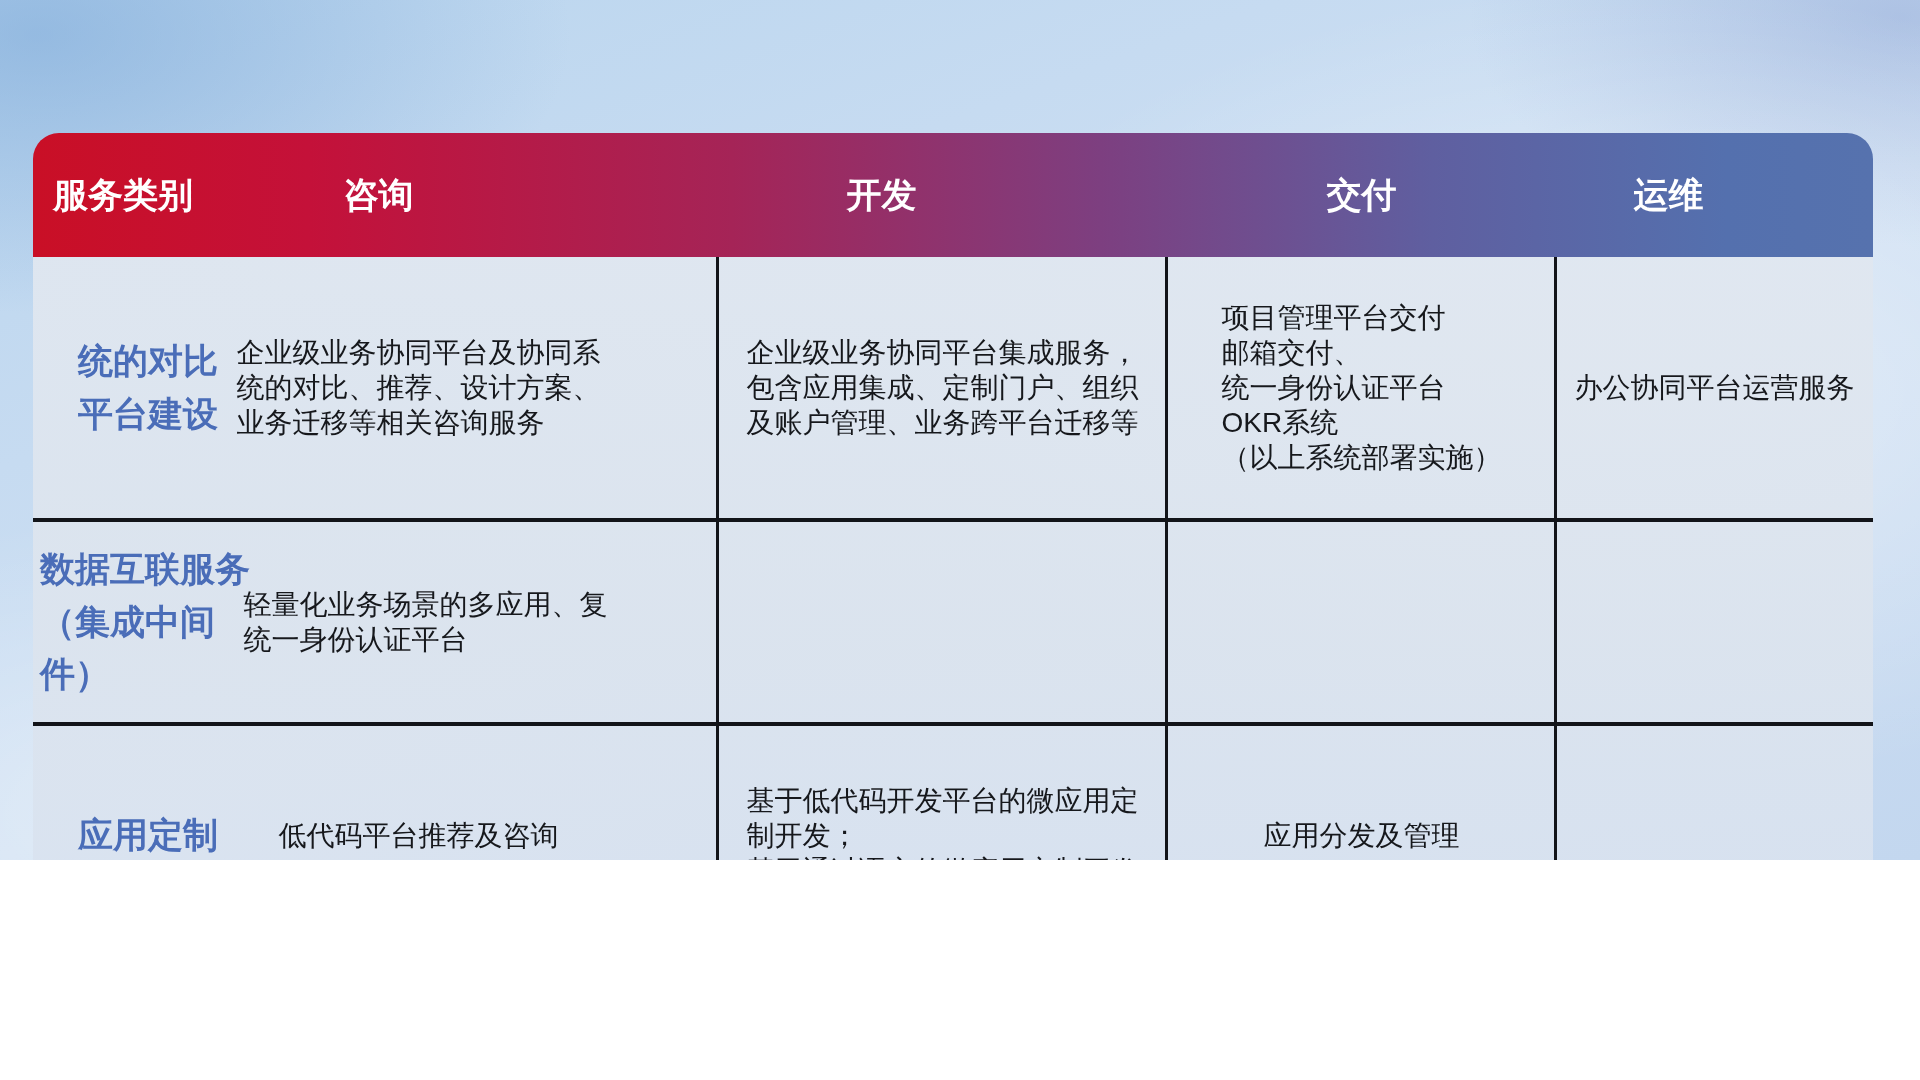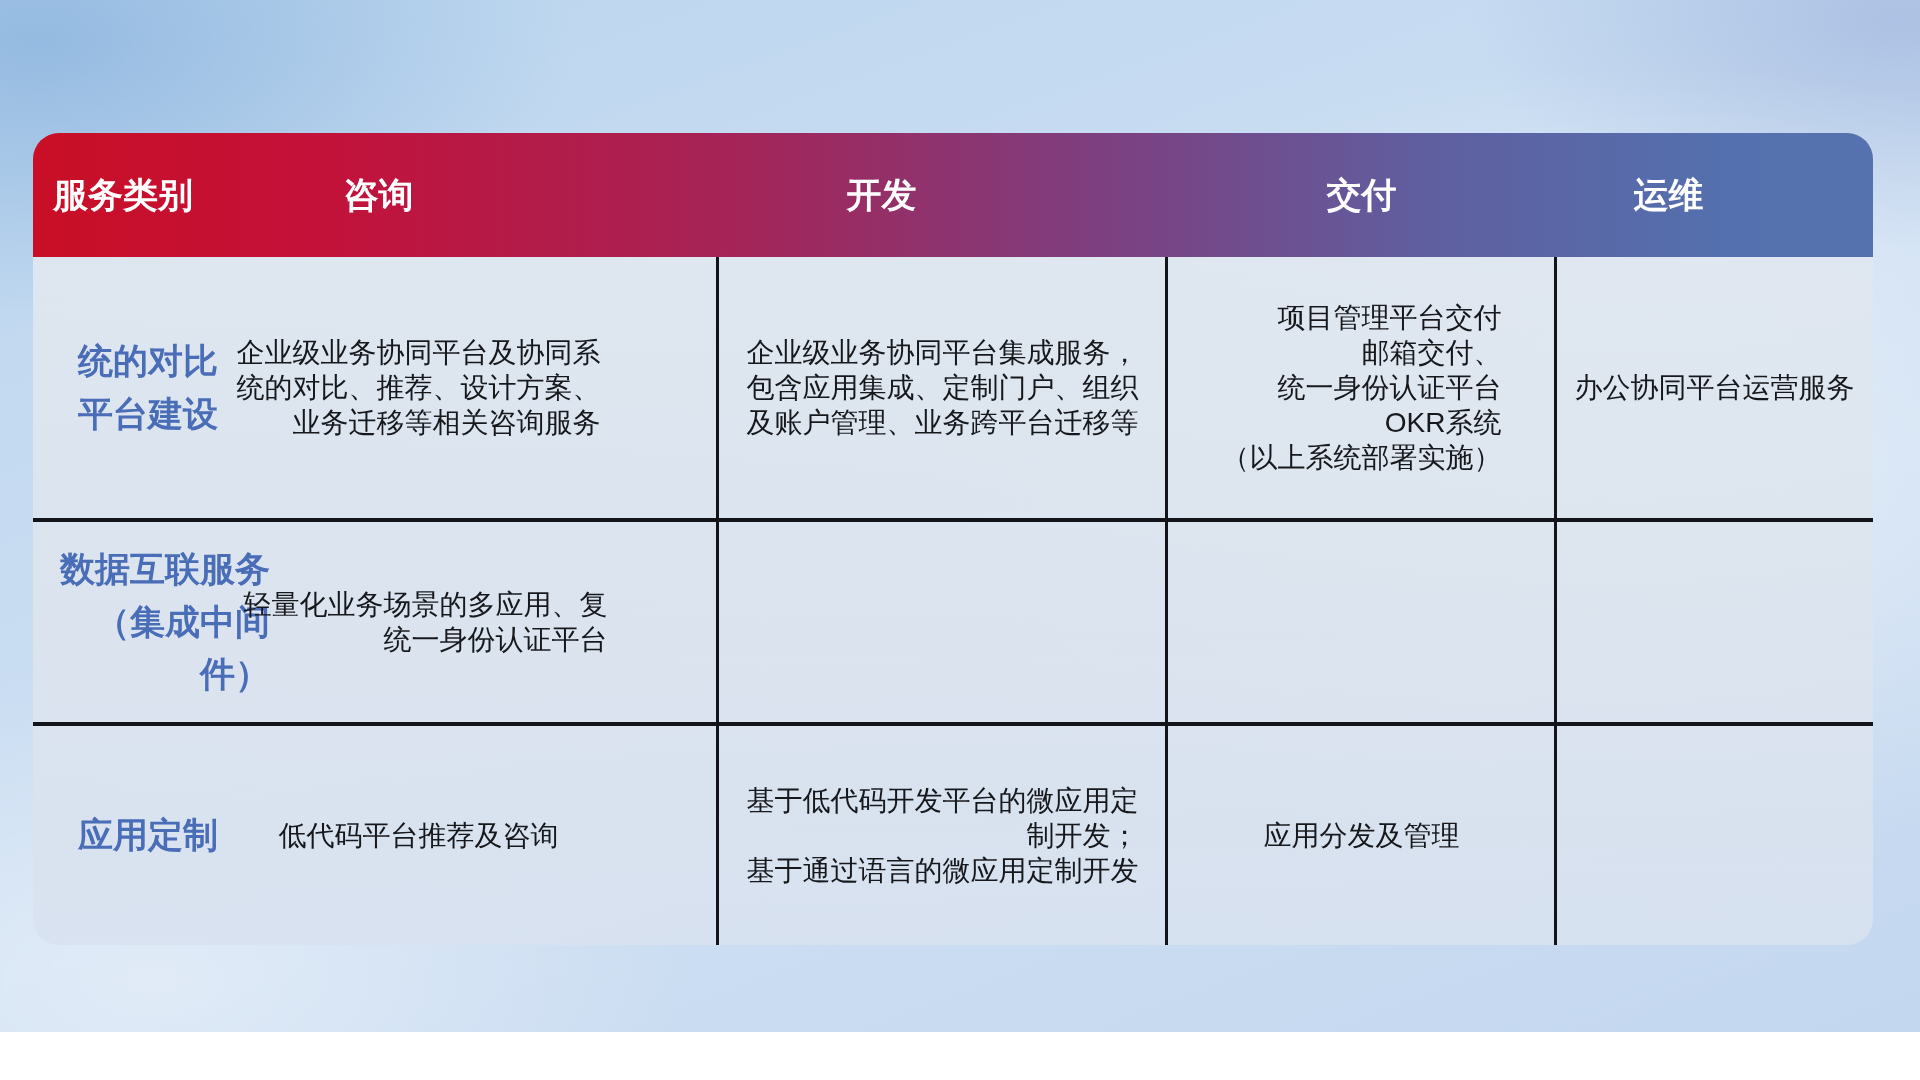--- a/index.html
+++ b/index.html
@@ -1,18 +1,18 @@
 <!DOCTYPE html>
 <html><head>
 <meta charset="utf-8">
 <style>
   html,body{margin:0;padding:0;}
   .page{
     position:relative;
-    width:1920px;height:1032px;
+    width:1920px;height:860px;
     overflow:hidden;
     font-family:"Liberation Sans","DejaVu Sans",sans-serif;
     background:
       radial-gradient(900px 500px at 8% 95%, rgba(255,255,255,0.38), transparent 60%),
       radial-gradient(1100px 620px at 85% 45%, rgba(255,255,255,0.45), transparent 65%),
       radial-gradient(820px 430px at 2% 4%, rgba(118,164,214,0.55), transparent 65%),
       radial-gradient(720px 380px at 99% 2%, rgba(128,152,206,0.40), transparent 60%),
       linear-gradient(160deg,#b9d5ee 0%,#c6dbf1 30%,#cfe0f3 55%,#c3d7ef 100%);
   }
   .tbl{position:absolute;left:33px;top:133px;width:1840px;}
@@ -41,21 +41,21 @@
     background:linear-gradient(180deg,rgba(224,231,240,0.94) 0%,rgba(220,228,238,0.92) 55%,rgba(216,226,240,0.92) 100%);
   }
   .vline{position:absolute;top:0;height:688px;width:3px;background:#121419;}
   .v1{left:683px;} .v2{left:1132px;} .v3{left:1521px;}
   .row{display:flex;box-sizing:border-box;}
   .r1{height:261px;}
   .r2{height:204px;border-top:4px solid #121419;padding-left:7px;}
   .r3{height:223px;border-top:4px solid #121419;}
   .cell{
     display:flex;align-items:center;justify-content:center;
-    text-align:right;color:#16181c;
+    text-align:left;color:#16181c;
     font-size:28px;line-height:1.25;
     white-space:pre-line;
   }
   .cell .shL{transform:translateX(-72px);display:inline-block;}
   .cat{
     color:#4a6db8;font-weight:bold;font-size:35px;line-height:1.5;
     white-space:pre-line;
   }
 </style>
 </head>

